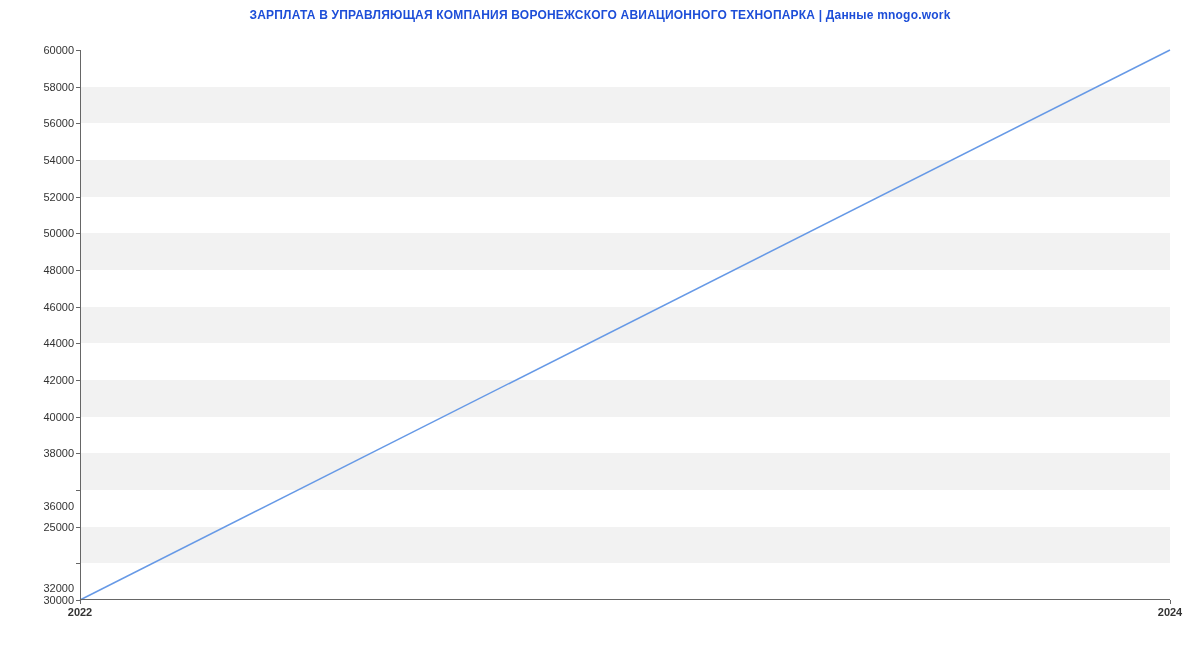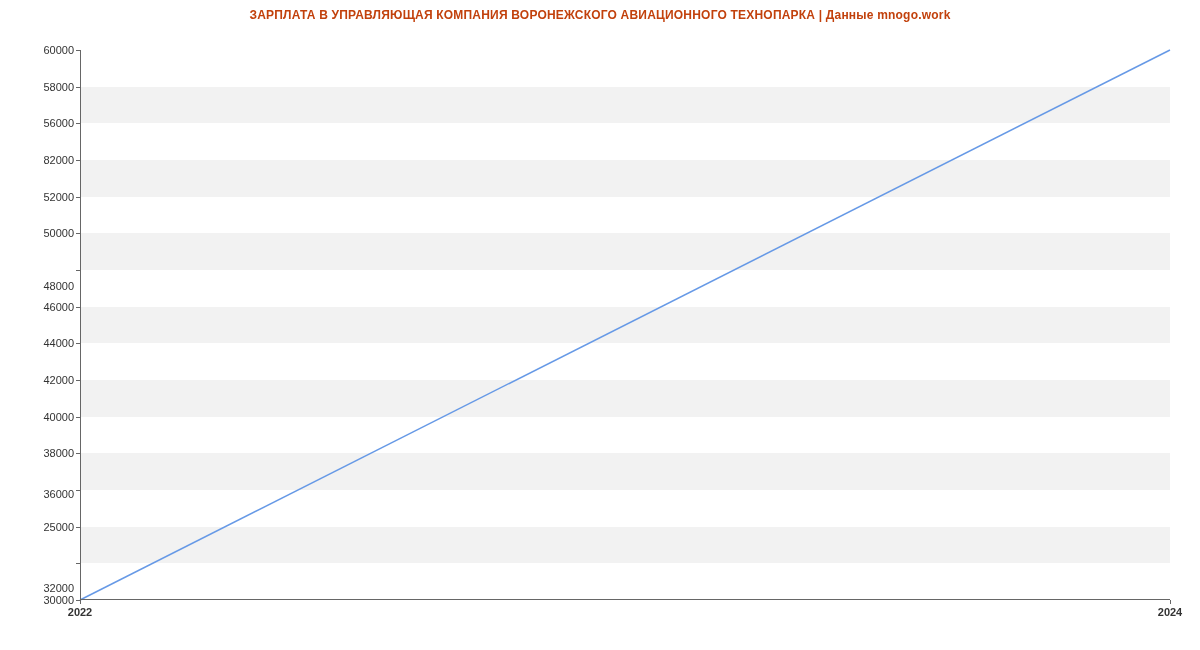--- a/index.html
+++ b/index.html
@@ -18,21 +18,21 @@
     height: 650px;
   }
   .title {
     position: absolute;
     top: 8px;
     left: 0;
     width: 1200px;
     text-align: center;
     font-size: 12px;
     font-weight: bold;
-    color: #c2410c;
+    color: #1d4ed8;
     letter-spacing: 0.2px;
   }
   .plot-area {
     position: absolute;
     left: 80px;
     top: 50px;
     width: 1090px;
     height: 550px;
   }
   .axis-line-x {
@@ -118,39 +118,39 @@
     <div class="axis-line-y"></div>
     <div class="axis-line-x"></div>
     <div>
         <div class="y-tick-mark" style="top: 550px;"></div>
         <div class="y-tick-label" style="top: 550px; text-align: center;">30000</div>
         <div class="y-tick-mark" style="top: 513.333px;"></div>
         <div class="y-tick-label" style="top: 538px; margin-left: 12px;">32000</div>
         <div class="y-tick-mark" style="top: 476.667px;"></div>
         <div class="y-tick-label" style="top: 476.667px;">25000</div>
         <div class="y-tick-mark" style="top: 440px;"></div>
-        <div class="y-tick-label" style="top: 444px;">36000</div>
+        <div class="y-tick-label" style="top: 456px;">36000</div>
         <div class="y-tick-mark" style="top: 403.333px;"></div>
         <div class="y-tick-label" style="top: 403.333px;">38000</div>
         <div class="y-tick-mark" style="top: 366.667px;"></div>
         <div class="y-tick-label" style="top: 366.667px;">40000</div>
         <div class="y-tick-mark" style="top: 330px;"></div>
         <div class="y-tick-label" style="top: 330px;">42000</div>
         <div class="y-tick-mark" style="top: 293.333px;"></div>
         <div class="y-tick-label" style="top: 293.333px;">44000</div>
         <div class="y-tick-mark" style="top: 256.667px;"></div>
         <div class="y-tick-label" style="top: 256.667px;">46000</div>
         <div class="y-tick-mark" style="top: 220px;"></div>
-        <div class="y-tick-label" style="top: 236px;">48000</div>
+        <div class="y-tick-label" style="top: 220px;">48000</div>
         <div class="y-tick-mark" style="top: 183.333px;"></div>
         <div class="y-tick-label" style="top: 183.333px;">50000</div>
         <div class="y-tick-mark" style="top: 146.667px;"></div>
         <div class="y-tick-label" style="top: 146.667px;">52000</div>
         <div class="y-tick-mark" style="top: 110px;"></div>
-        <div class="y-tick-label" style="top: 110px;">82000</div>
+        <div class="y-tick-label" style="top: 110px;">54000</div>
         <div class="y-tick-mark" style="top: 73.3333px;"></div>
         <div class="y-tick-label" style="top: 73.3333px;">56000</div>
         <div class="y-tick-mark" style="top: 36.6667px;"></div>
         <div class="y-tick-label" style="top: 36.6667px;">58000</div>
         <div class="y-tick-mark" style="top: 0px;"></div>
         <div class="y-tick-label" style="top: 0px;">60000</div>
       </div>
     <div>
         <div class="x-tick-mark" style="left: 0px;"></div>
         <div class="x-tick-label" style="left: 0px;">2022</div>

